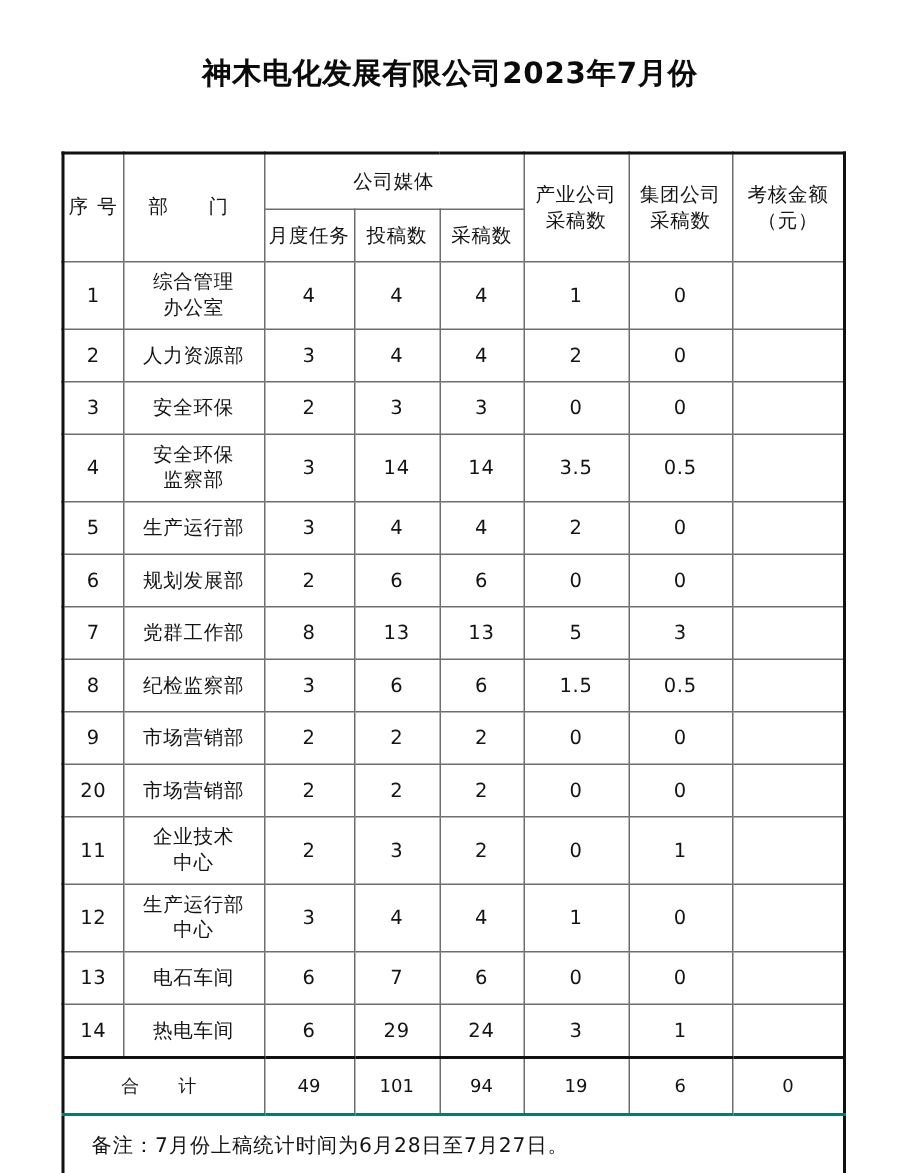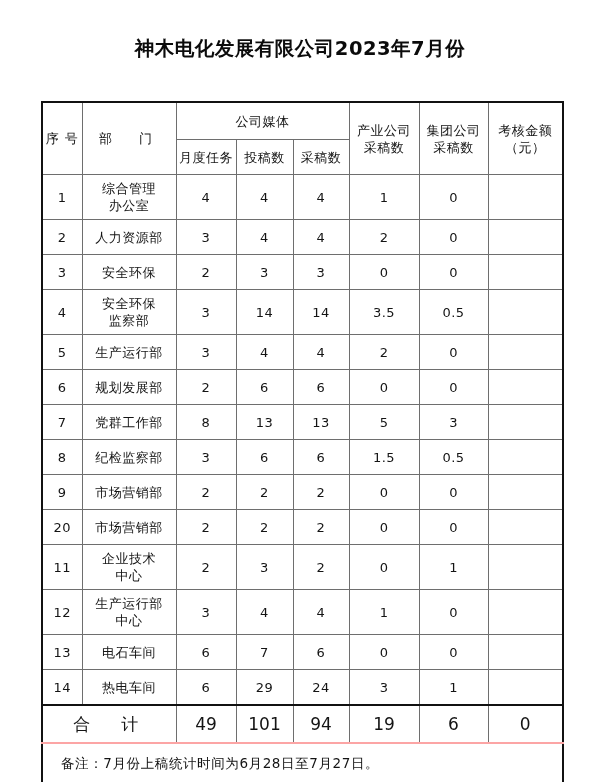--- a/index.html
+++ b/index.html
@@ -103,22 +103,22 @@
   }
   .num-cell {
     font-size: 13px;
     letter-spacing: 0.5px;
   }
 
   
   tr.total td {
     height: 36px;
     border-top: 2px solid #111111;
-    border-bottom: 2px solid #fca5a5;
-    font-size: 17px;
+    border-bottom: 2px solid #0f766e;
+    font-size: 12px;
   }
   .total-label { letter-spacing: 7px; padding-left: 7px; }
 
   
   tr.note td {
     height: 40px;
     text-align: left;
     padding-left: 18px;
     font-size: 13.5px;
     letter-spacing: 0.6px;

